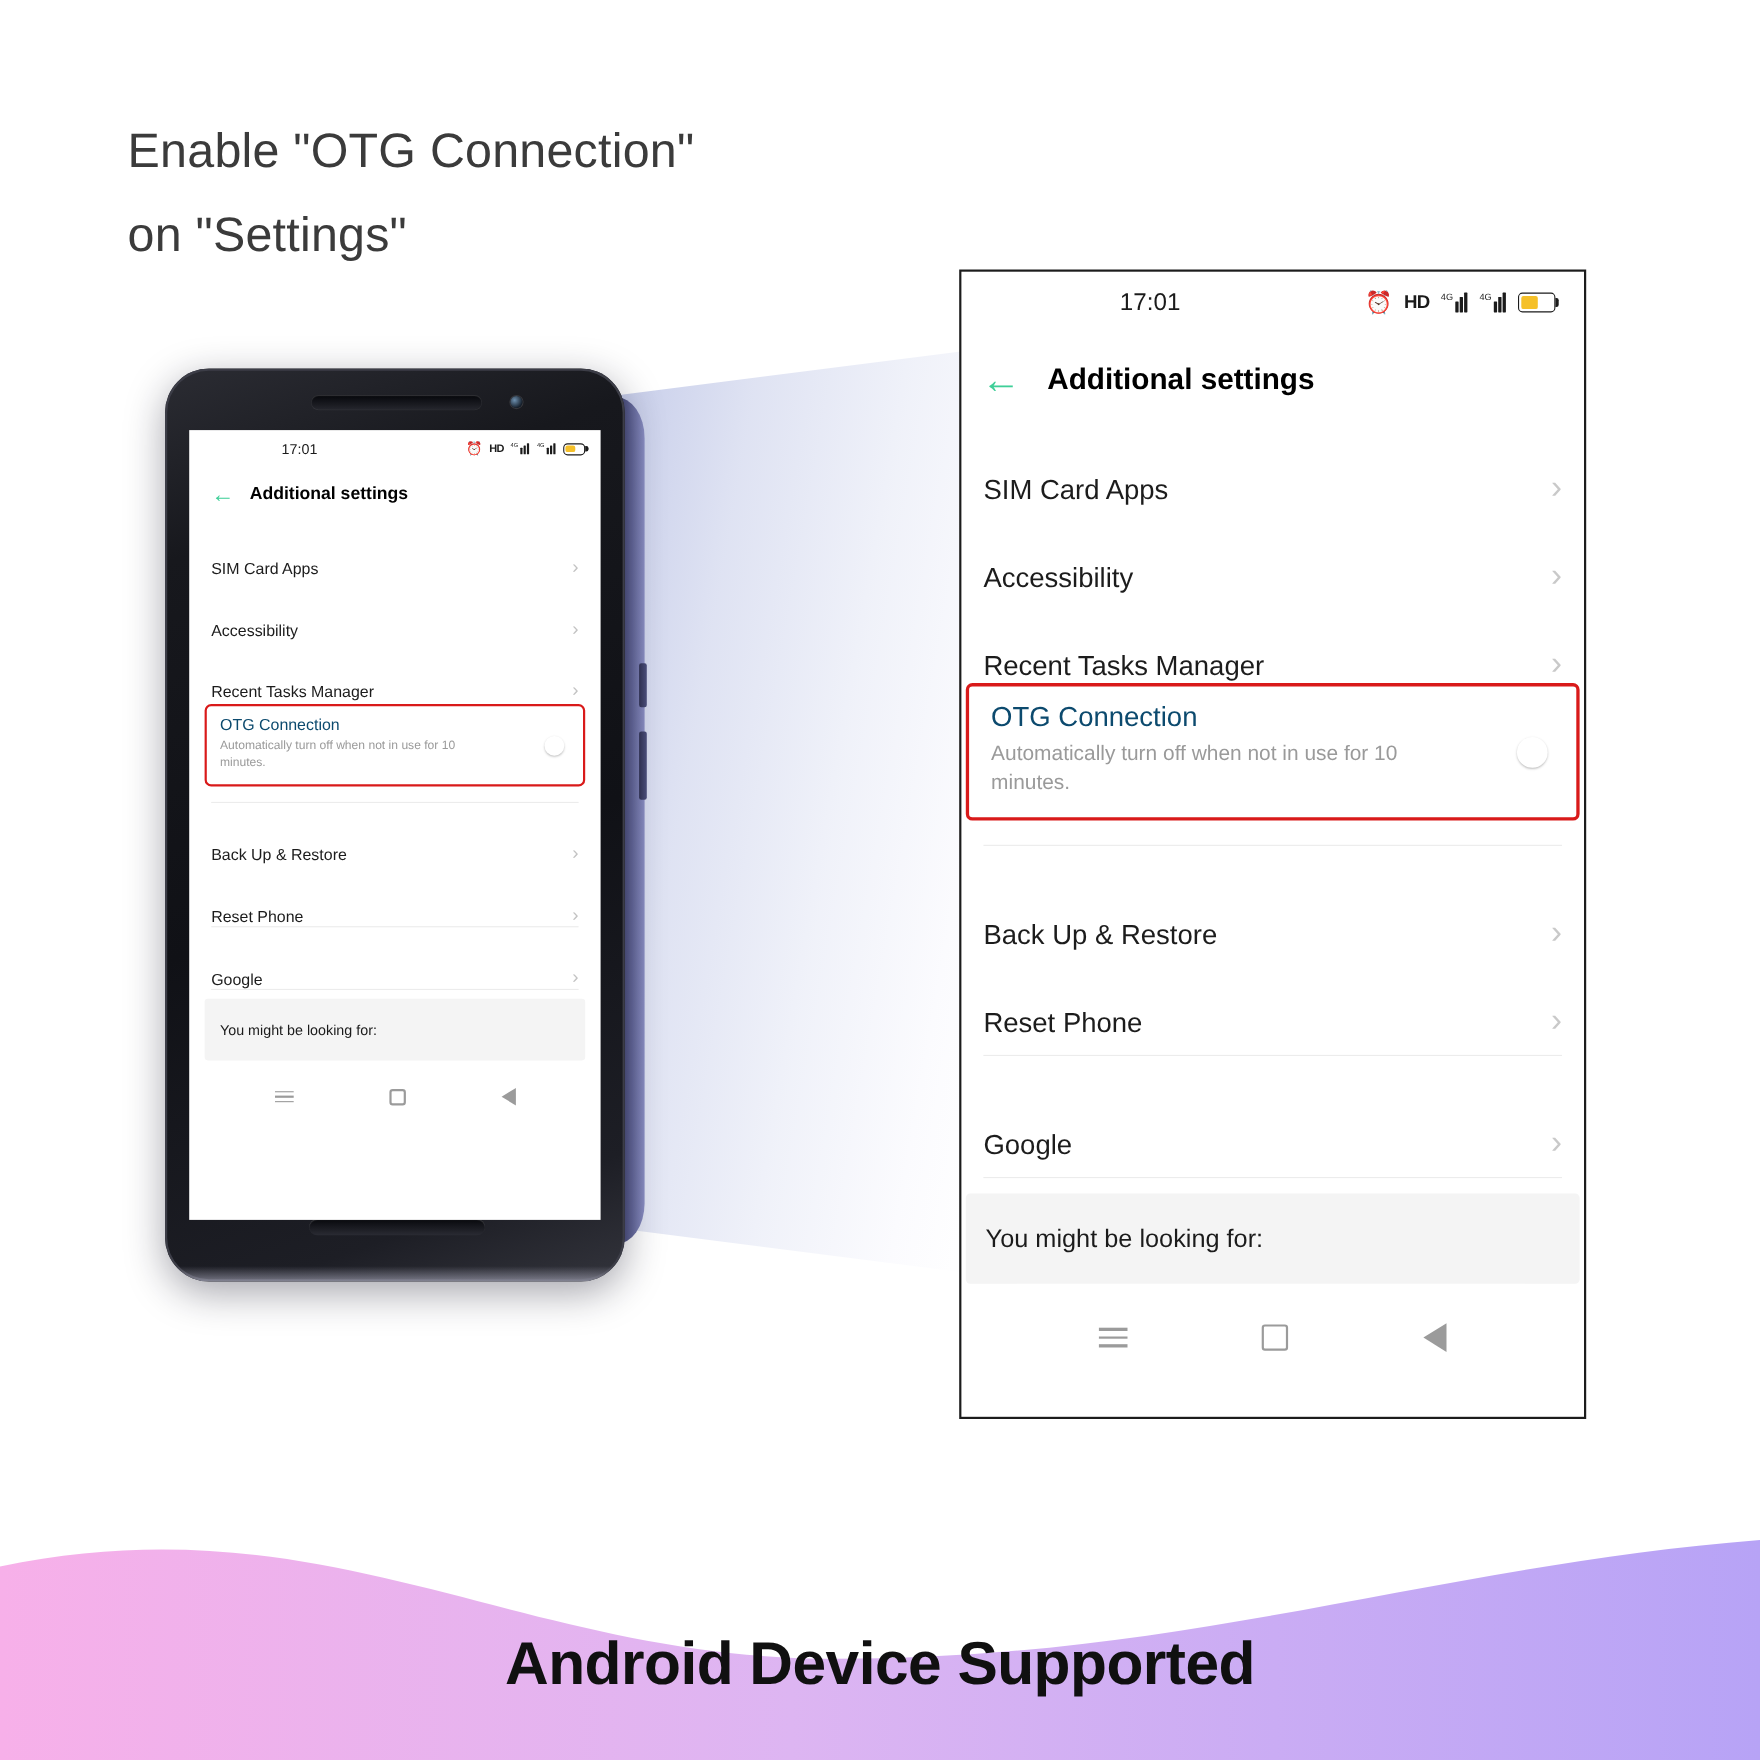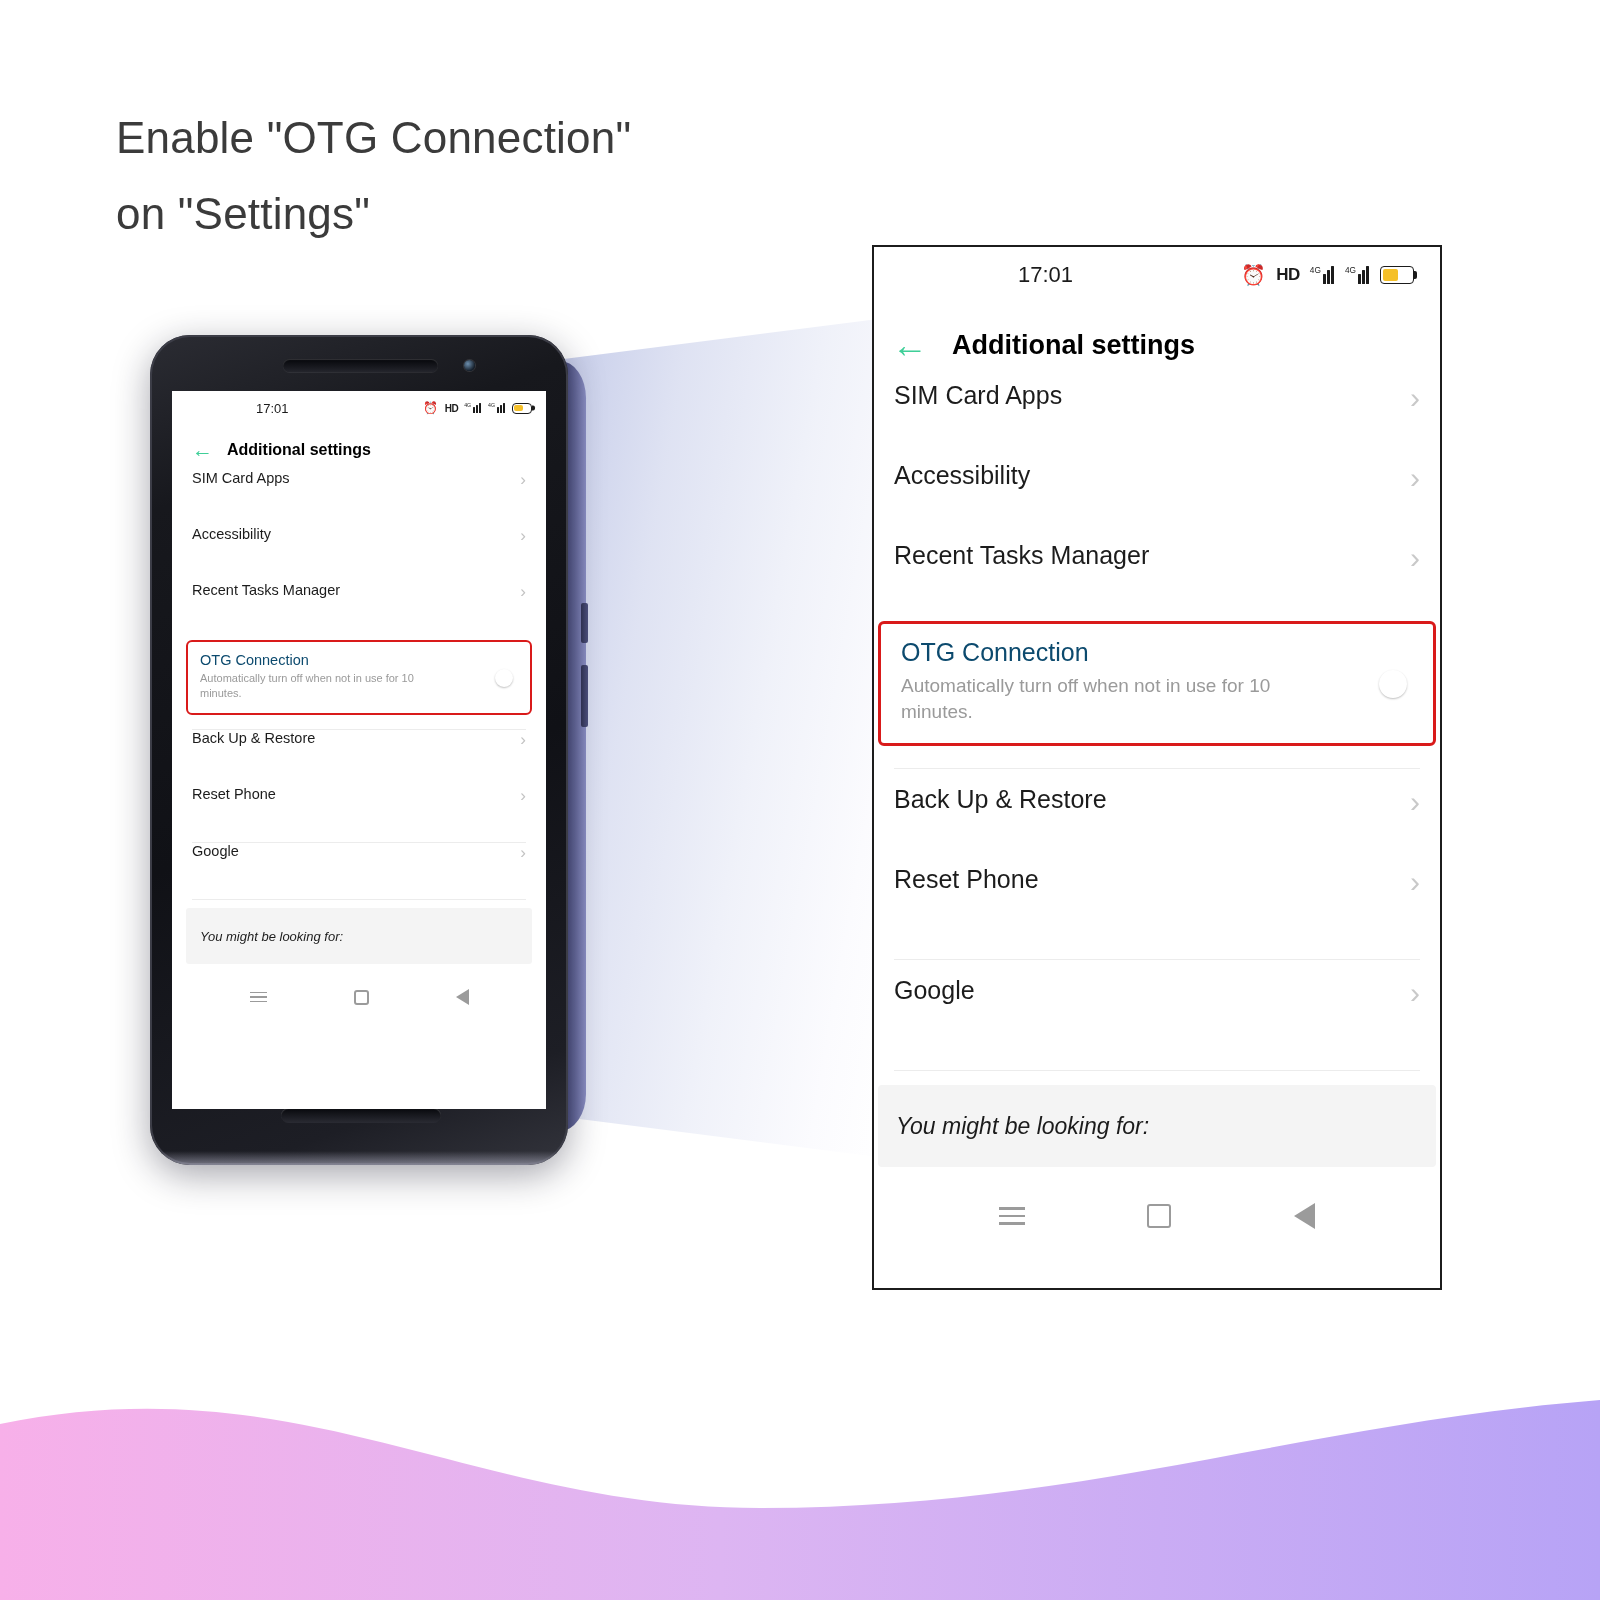--- a/index.html
+++ b/index.html
@@ -114,37 +114,37 @@
   .batt::after{
     content:""; position:absolute; right:-3.5px; top:50%; transform:translateY(-50%);
     width:2.5px; border-radius:0 2px 2px 0; background:#1b1b1b;
   }
   .batt span{ display:block; background:#f5c029; height:100%; border-radius:2px; }
 
   .hdr { display:flex; align-items:center; }
   .back-arrow { color:#3fcf98; display:inline-block; line-height:1; }
   .hdr-title { font-weight:700; color:#000000; }
 
-  .row { display:flex; align-items:flex-start; justify-content:space-between;gap:16px; }
+  .row { display:flex; align-items:flex-end; justify-content:space-between;gap:16px; }
   .row-label { color:#1c1c1c; }
   .chev { color:#c3c3c3; }
   .divider { background:#ececec; }
 
   .otg-box { border:2px solid #d91a1a; border-radius:6px; position:relative; }
   .otg-title { color:#0c4a6e; }
   .otg-sub { color:#9a9a9a; }
   .toggle {
     border-radius:999px; background:#23c55f; position:relative; flex:none;
   }
   .toggle .knob{
     position:absolute; top:50%; transform:translateY(-50%);
     border-radius:50%; background:#fff;
     box-shadow:0 1px 2px rgba(0,0,0,.25);
   }
-  .ymblf { background:#f4f4f4; display:flex; align-items:center;font-style:italic; }
+  .ymblf { background:#f4f4f4; display:flex; align-items:center; }
   .ymblf span { color:#1b1b1b; }
 
   .navbar { display:flex; align-items:center; justify-content:space-around; }
   .nav-ic { color:#9b9b9b; display:flex; align-items:center; justify-content:center; }
   .nav-recents i { display:block; background:#9b9b9b; }
   .nav-home { border:2px solid #9b9b9b; border-radius:3px; }
   .nav-back {
     width:0; height:0; border-style:solid;
   }
 
@@ -456,14 +456,15 @@
     <defs>
       <linearGradient id="wg" x1="0" y1="0" x2="1" y2="0">
         <stop offset="0%" stop-color="#f7b0e9"></stop>
         <stop offset="45%" stop-color="#ddb5f2"></stop>
         <stop offset="100%" stop-color="#b7a3f6"></stop>
       </linearGradient>
     </defs>
     <path d="M0,84 C300,22 470,168 760,168 C1080,168 1300,84 1600,60 L1600,260 L0,260 Z" fill="url(#wg)"></path>
   </svg>
 
+  <div class="banner-text">Android Device Supported</div>
 
 </div>
 
 </body></html>

